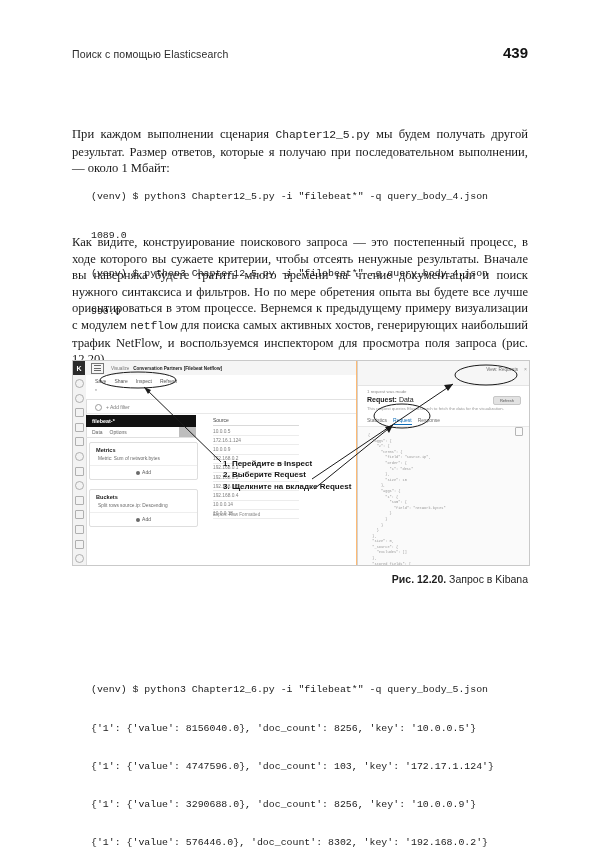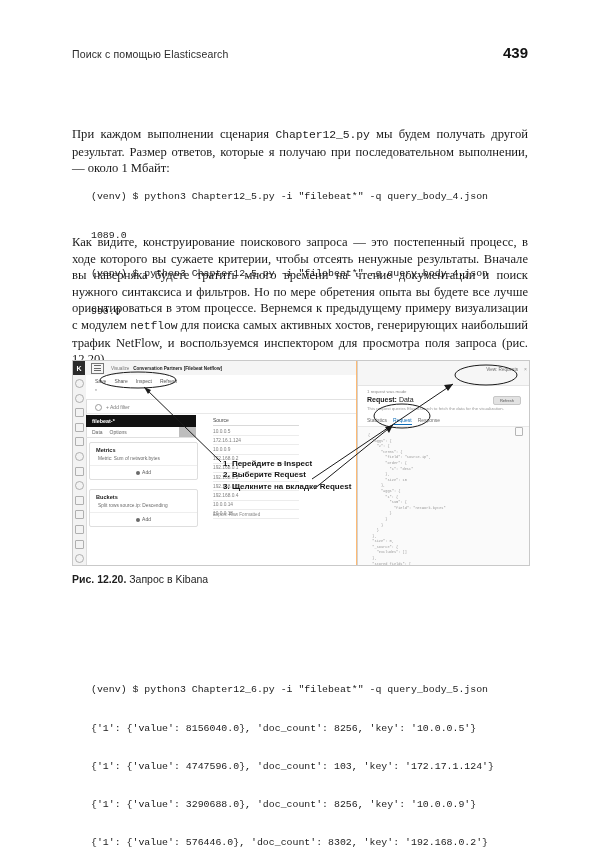--- a/index.html
+++ b/index.html
@@ -44,21 +44,21 @@
     white-space:pre;
   }
 
   
   .figure{position:absolute;left:72px;}
   .fig-frame{
     position:relative;width:456px;height:204px;
     border:1px solid #c9c9c9;background:#fdba74;overflow:hidden;
   }
   .fig-caption{
-    position:absolute;left:0;width:456px;text-align:left;
+    position:absolute;left:0;width:456px;text-align:right;
     font-family:"Liberation Sans", sans-serif;font-size:10.5px;color:#1e1e1e;
   }
   .fig-caption b{font-weight:bold;}
   .fig-caption .cap-txt{font-weight:normal;}
 
   
   .kb-left{position:absolute;left:0;top:0;width:283px;height:204px;background:#fff;}
   .kb-topbar{
     position:absolute;left:0;top:0;width:283px;height:14px;
     background:#f5f5f5;border-bottom:1px solid #dcdcdc;

